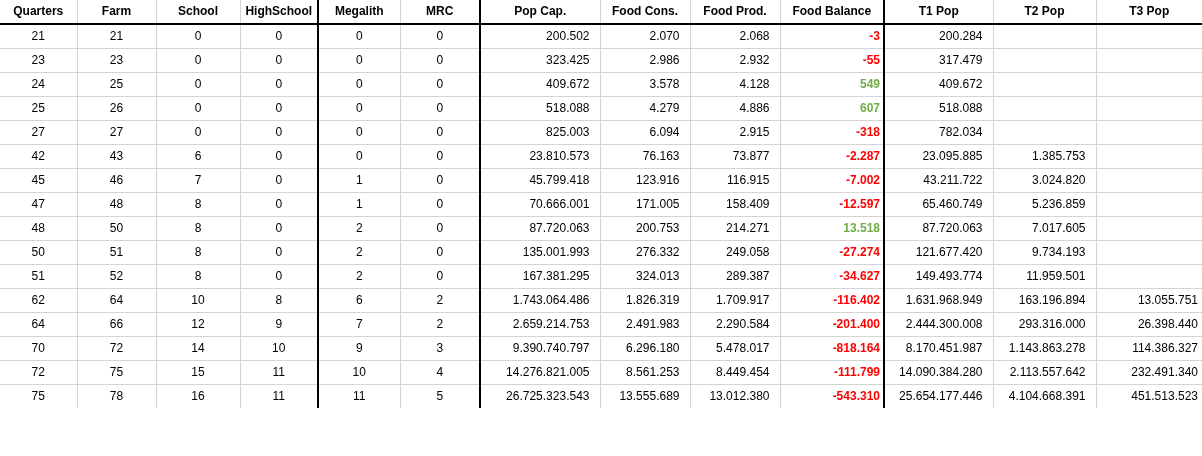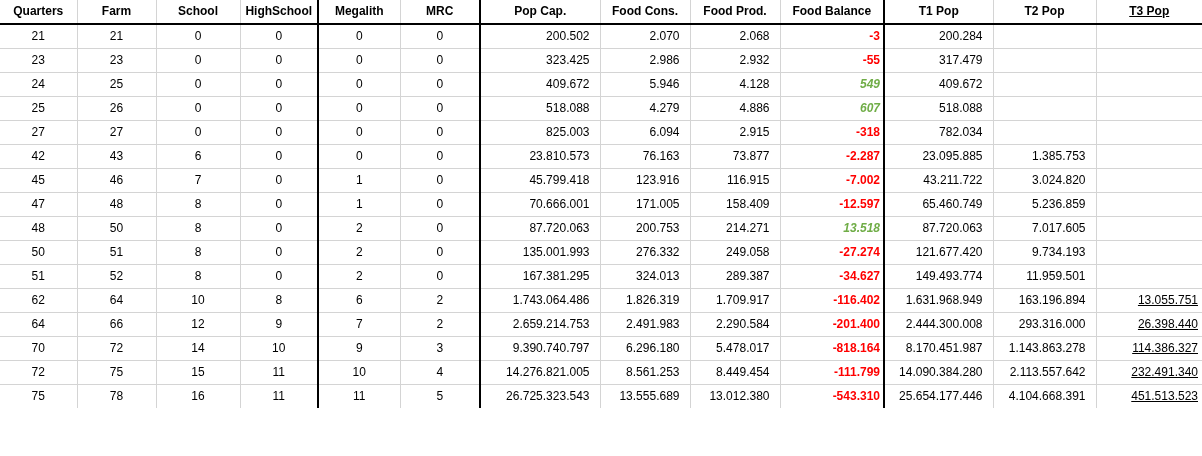--- a/index.html
+++ b/index.html
@@ -32,29 +32,29 @@
     overflow: hidden;
     border-right: 1px solid #d4d4d4;
     border-bottom: 1px solid #d4d4d4;
     background: #ffffff;
   }
   th {
     font-weight: bold;
     text-align: center;
     border-bottom: 2px solid #000000;
   }
-  th:last-child, td:last-child { border-right: none; text-decoration: underline; }
+  th:last-child, td:last-child { border-right: none; }
   tr:last-child td { border-bottom: none; }
 
   td.center  { text-align: center; }
   td.right   { text-align: right; padding-right: 10px; }
   td.balance { text-align: right; padding-right: 3px; font-weight: bold; }
   td.t3pad   { padding-right: 4px; }
   td.neg     { color: #ff0000; }
-  td.pos     { color: #70ad47; font-style: italic; }
+  td.pos     { color: #70ad47; }
   .thick     { border-right: 2px solid #000000 !important; }
 </style>
 </head>
 <body>
 
 <div id="sheet">
   <table>
     <colgroup>
         <col style="width: 77px;">
         <col style="width: 79px;">
@@ -119,21 +119,21 @@
           <td class="right t3pad"></td>
         </tr>
         <tr>
           <td class="center">24</td>
           <td class="center">25</td>
           <td class="center">0</td>
           <td class="center thick">0</td>
           <td class="center">0</td>
           <td class="center thick">0</td>
           <td class="right">409.672</td>
-          <td class="right">5.946</td>
+          <td class="right">3.578</td>
           <td class="right">4.128</td>
           <td class="balance thick pos">549</td>
           <td class="right">409.672</td>
           <td class="right"></td>
           <td class="right t3pad"></td>
         </tr>
         <tr>
           <td class="center">25</td>
           <td class="center">26</td>
           <td class="center">0</td>

